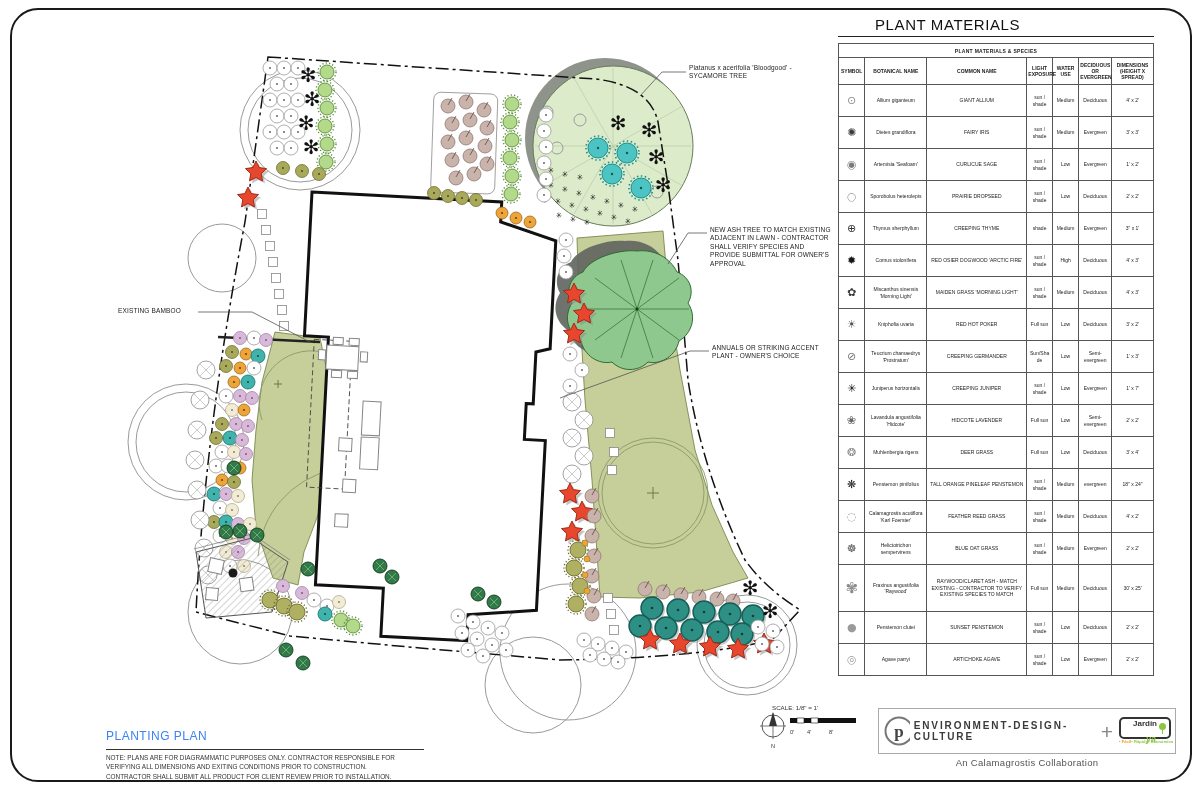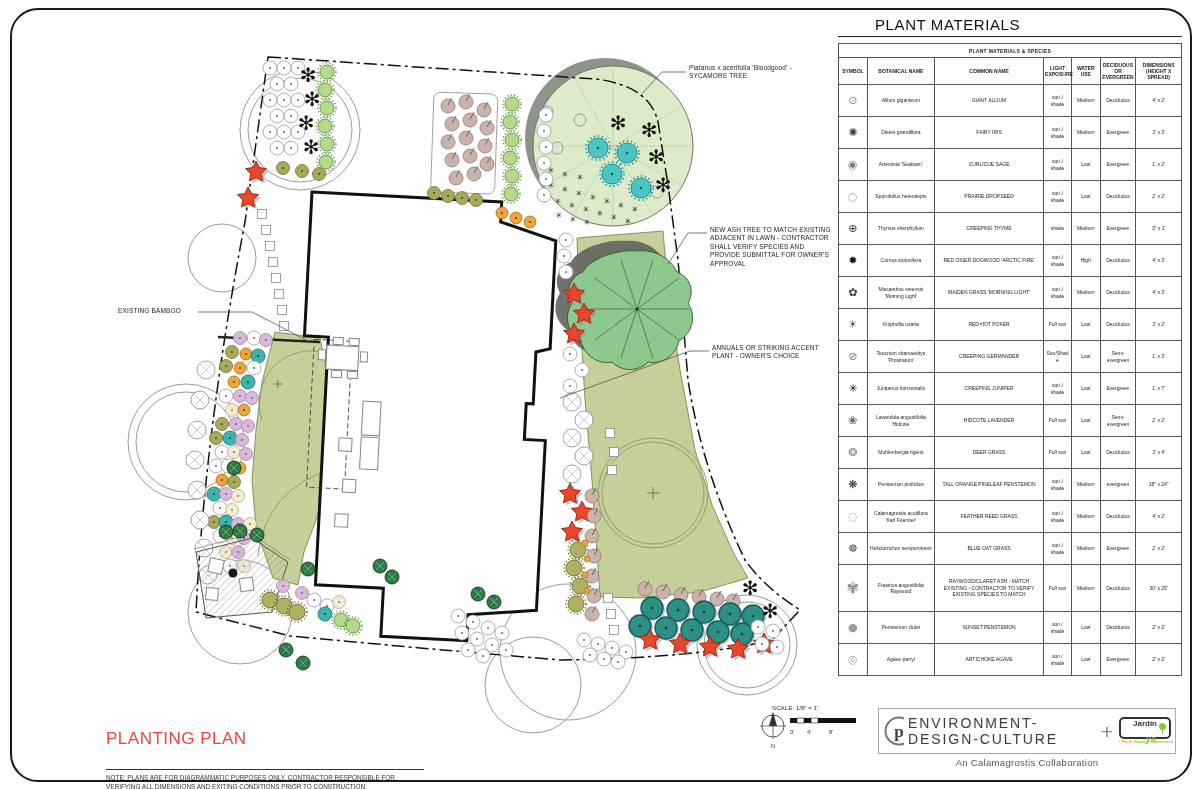--- a/index.html
+++ b/index.html
@@ -7,26 +7,26 @@
          font-family:"Liberation Sans",sans-serif;color:#222;}
   .sheet-border{position:absolute;left:10px;top:8px;width:1178px;height:770px;
         border:2px solid #1a1a1a;border-radius:28px;}
   #plansvg{position:absolute;left:0;top:0;}
 
   
   .ann{position:absolute;font-size:6.5px;line-height:1.3;color:#222;letter-spacing:.15px;}
 
   
   .tblock{position:absolute;left:106px;top:729px;width:330px;}
-  .tblock .ptitle{font-size:17px;letter-spacing:.5px;color:#ef4444;
-        border-bottom:1.3px solid #333;padding-bottom:20px;width:318px;}
+  .tblock .ptitle{font-size:12px;letter-spacing:.5px;color:#3b82f6;
+        border-bottom:1.3px solid #333;padding-bottom:6px;width:318px;}
   .tblock .pnote{margin-top:3px;font-size:6.4px;line-height:1.45;color:#333;width:300px;}
 
   
-  .rpanel{position:absolute;left:838px;top:16px;width:344px;}
+  .rpanel{position:absolute;left:838px;top:16px;width:316px;}
   .rpanel .rtitle{font-size:15px;letter-spacing:.6px;color:#111;padding:0 0 3px 37px;
         border-bottom:1.6px solid #222;}
   table.pmat{width:100%;border-collapse:collapse;margin-top:6px;table-layout:fixed;
         font-size:5px;color:#222;}
   table.pmat,table.pmat th,table.pmat td{border:0.8px solid #555;}
   table.pmat{border:1.4px solid #333;}
   table.pmat .subhead th{height:11px;font-size:5px;font-weight:bold;letter-spacing:.3px;}
   table.pmat thead tr.cols th{height:24px;font-size:5px;font-weight:bold;line-height:1.25;padding:1px;}
   table.pmat td{height:29px;text-align:center;vertical-align:middle;padding:1px 2px;line-height:1.3;
         word-wrap:break-word;}
@@ -52,21 +52,21 @@
   .sym-helictotrichon::before{content:"☸";color:#555}
   .sym-fraxinus::before{content:"✾";color:#8a8a8a;font-size:15px}
   .sym-penstemon-sunset::before{content:"●";color:#9a9a9a}
   .sym-agave::before{content:"◎";color:#9a9a9a}
 
   
   .logobox{position:absolute;left:878px;top:708px;width:298px;height:46px;border:1px solid #aaa;
         display:flex;align-items:center;padding:0 4px;box-sizing:border-box;background:#fff;}
   .brandtxt{margin-left:4px;}
   .brand1{font-size:16.5px;letter-spacing:2.6px;color:#a9a9a9;line-height:1;}
-  .brand2{font-size:14px;font-weight:normal;letter-spacing:1.9px;color:#3b3b3b;line-height:1.15;}
+  .brand2{font-size:10px;font-weight:bold;letter-spacing:1.9px;color:#3b3b3b;line-height:1.15;}
   .plus{font-size:21px;color:#888;margin:0 6px 0 8px;line-height:1;}
   .jardin{width:52px;text-align:center;}
   .jscreen{border:2px solid #333;border-radius:5px;padding:1px 2px 0;position:relative;
         text-align:center;background:#fff;height:22px;box-sizing:border-box;}
   .jword{display:block;font-size:8px;font-weight:bold;color:#333;line-height:1;}
   .jya{font-size:9px;font-weight:bold;font-style:italic;color:#8cc63f;line-height:1;margin-left:12px;}
   .jbulb{position:absolute;right:3px;top:4px;width:7px;height:7px;border-radius:50%;background:#8cc63f;}
   .jbulb::after{content:"";position:absolute;left:2.6px;top:7px;width:1.8px;height:4px;background:#8cc63f;}
   .jtag{font-size:4px;line-height:1.4;letter-spacing:.1px;white-space:nowrap;}
   .jt-o{color:#f7941d;font-weight:bold;} .jt-g{color:#8cc63f;font-weight:bold;}

